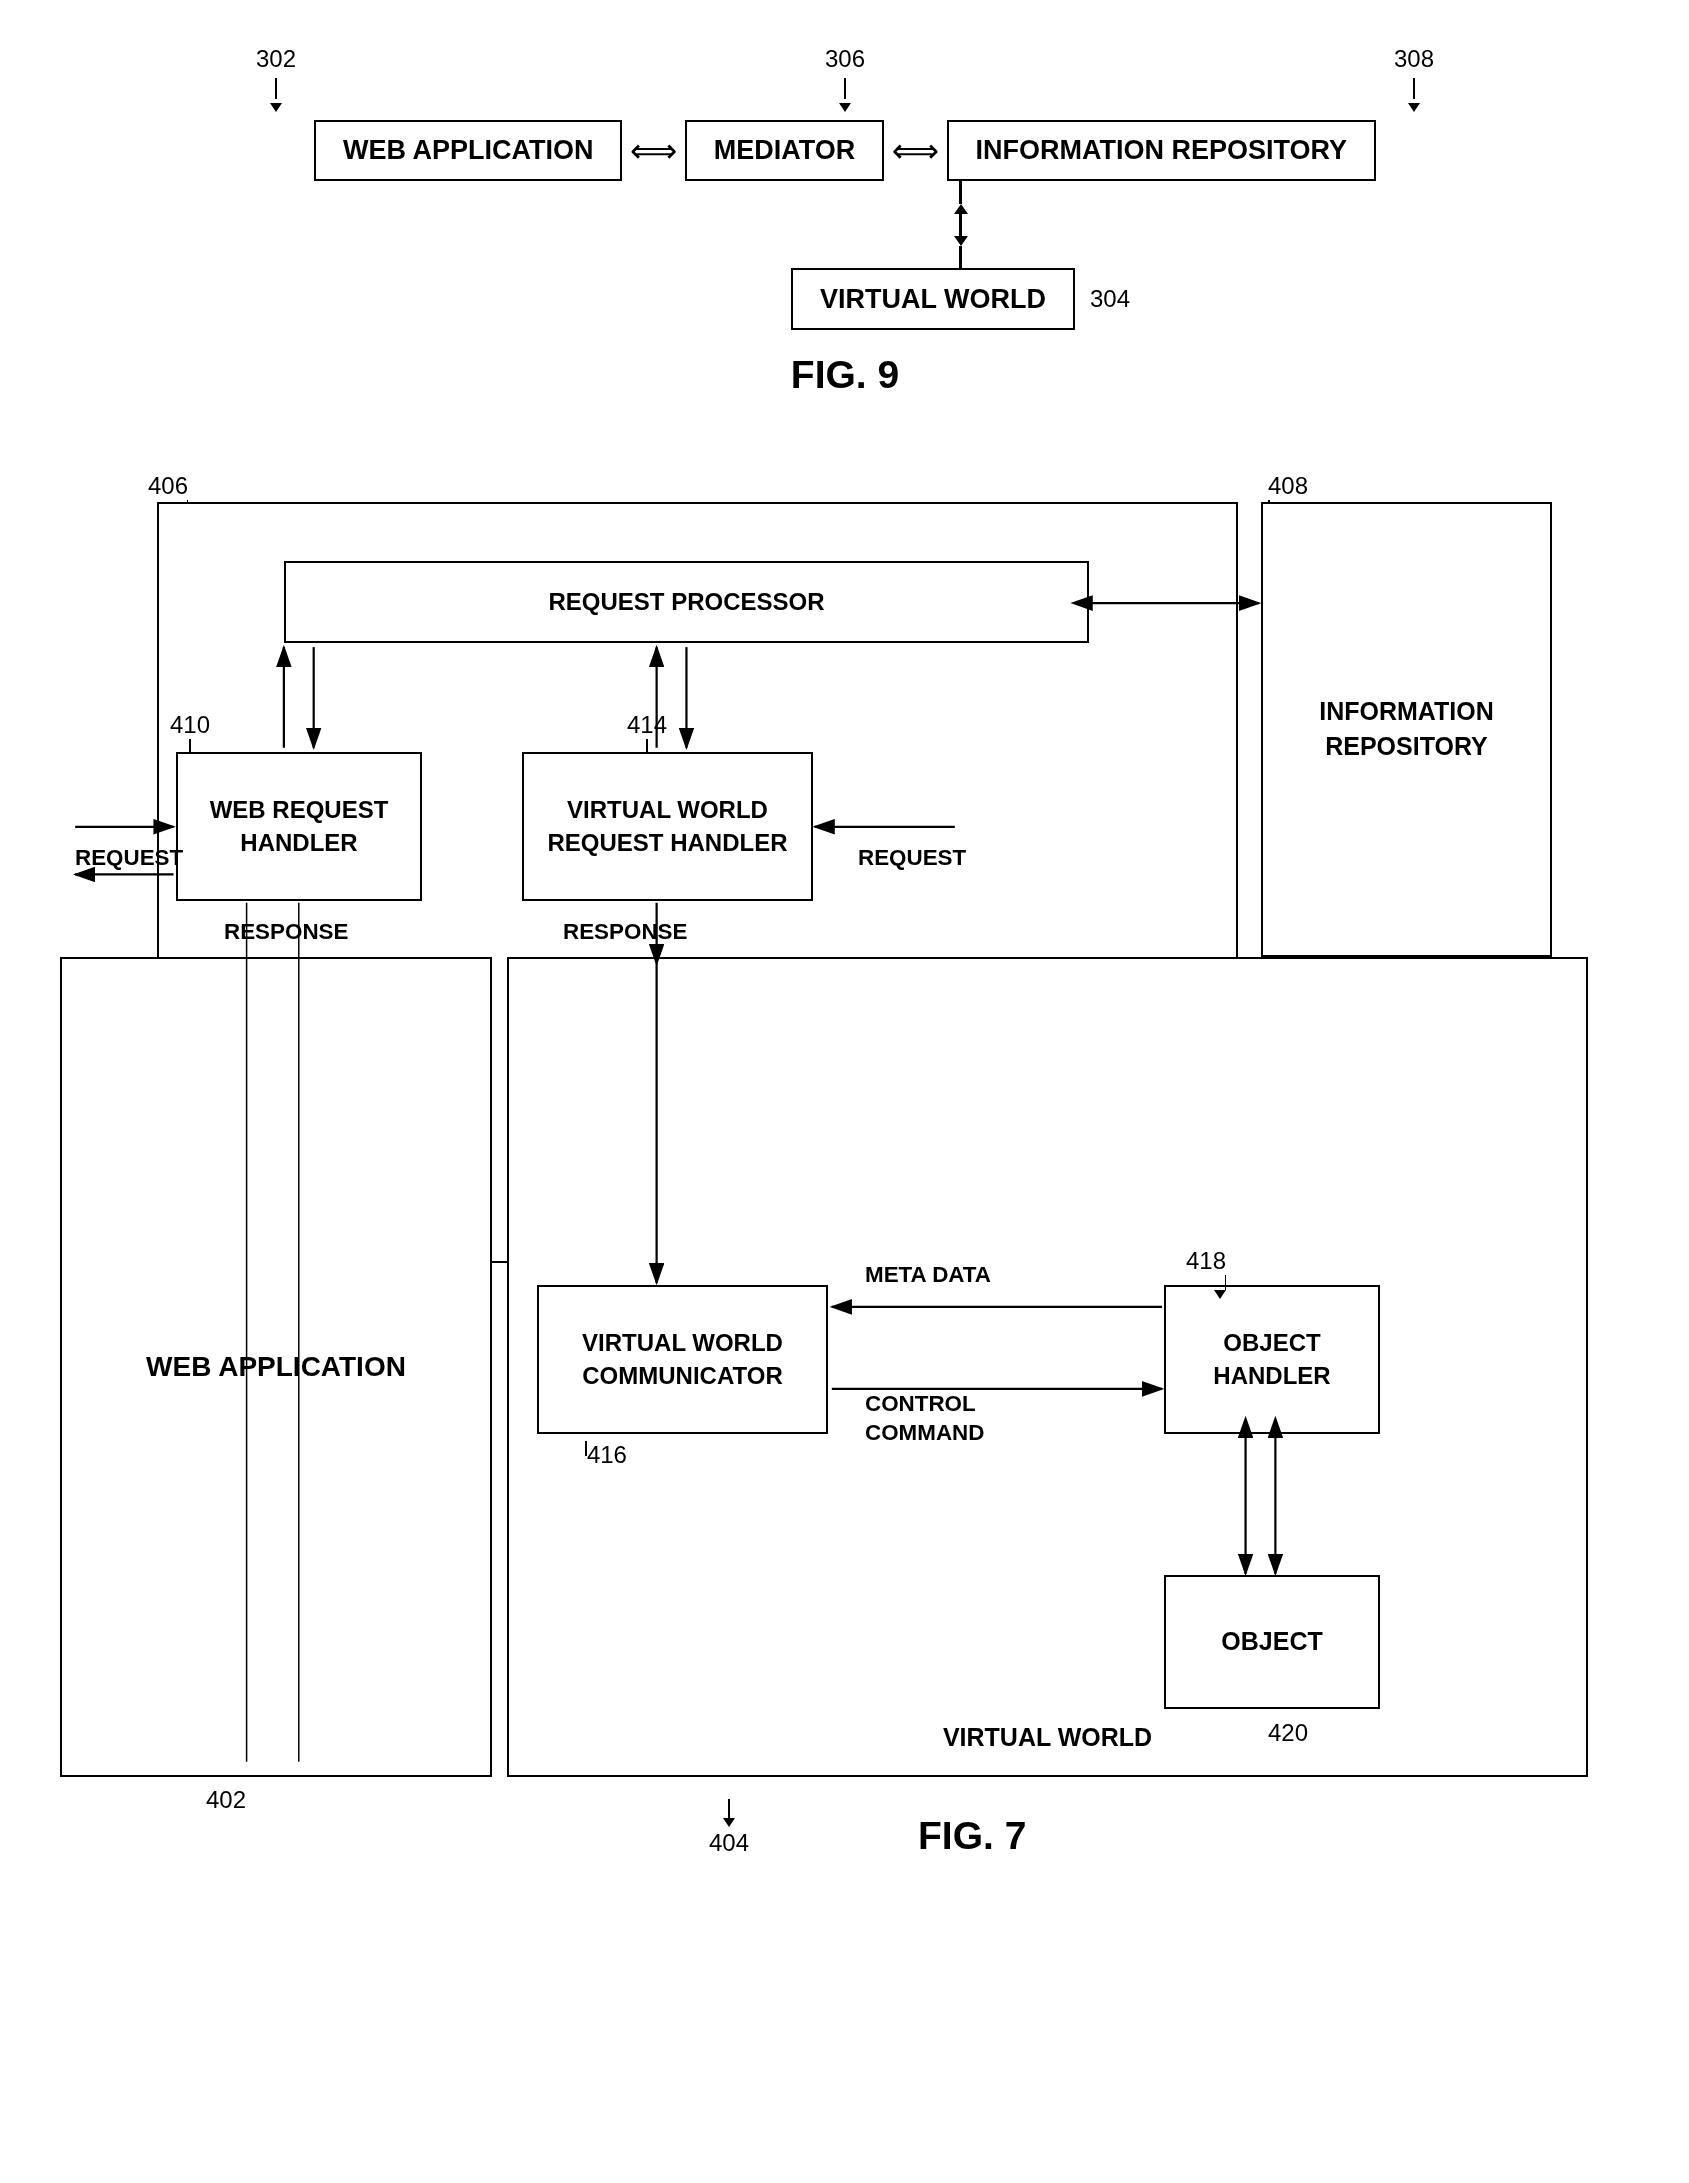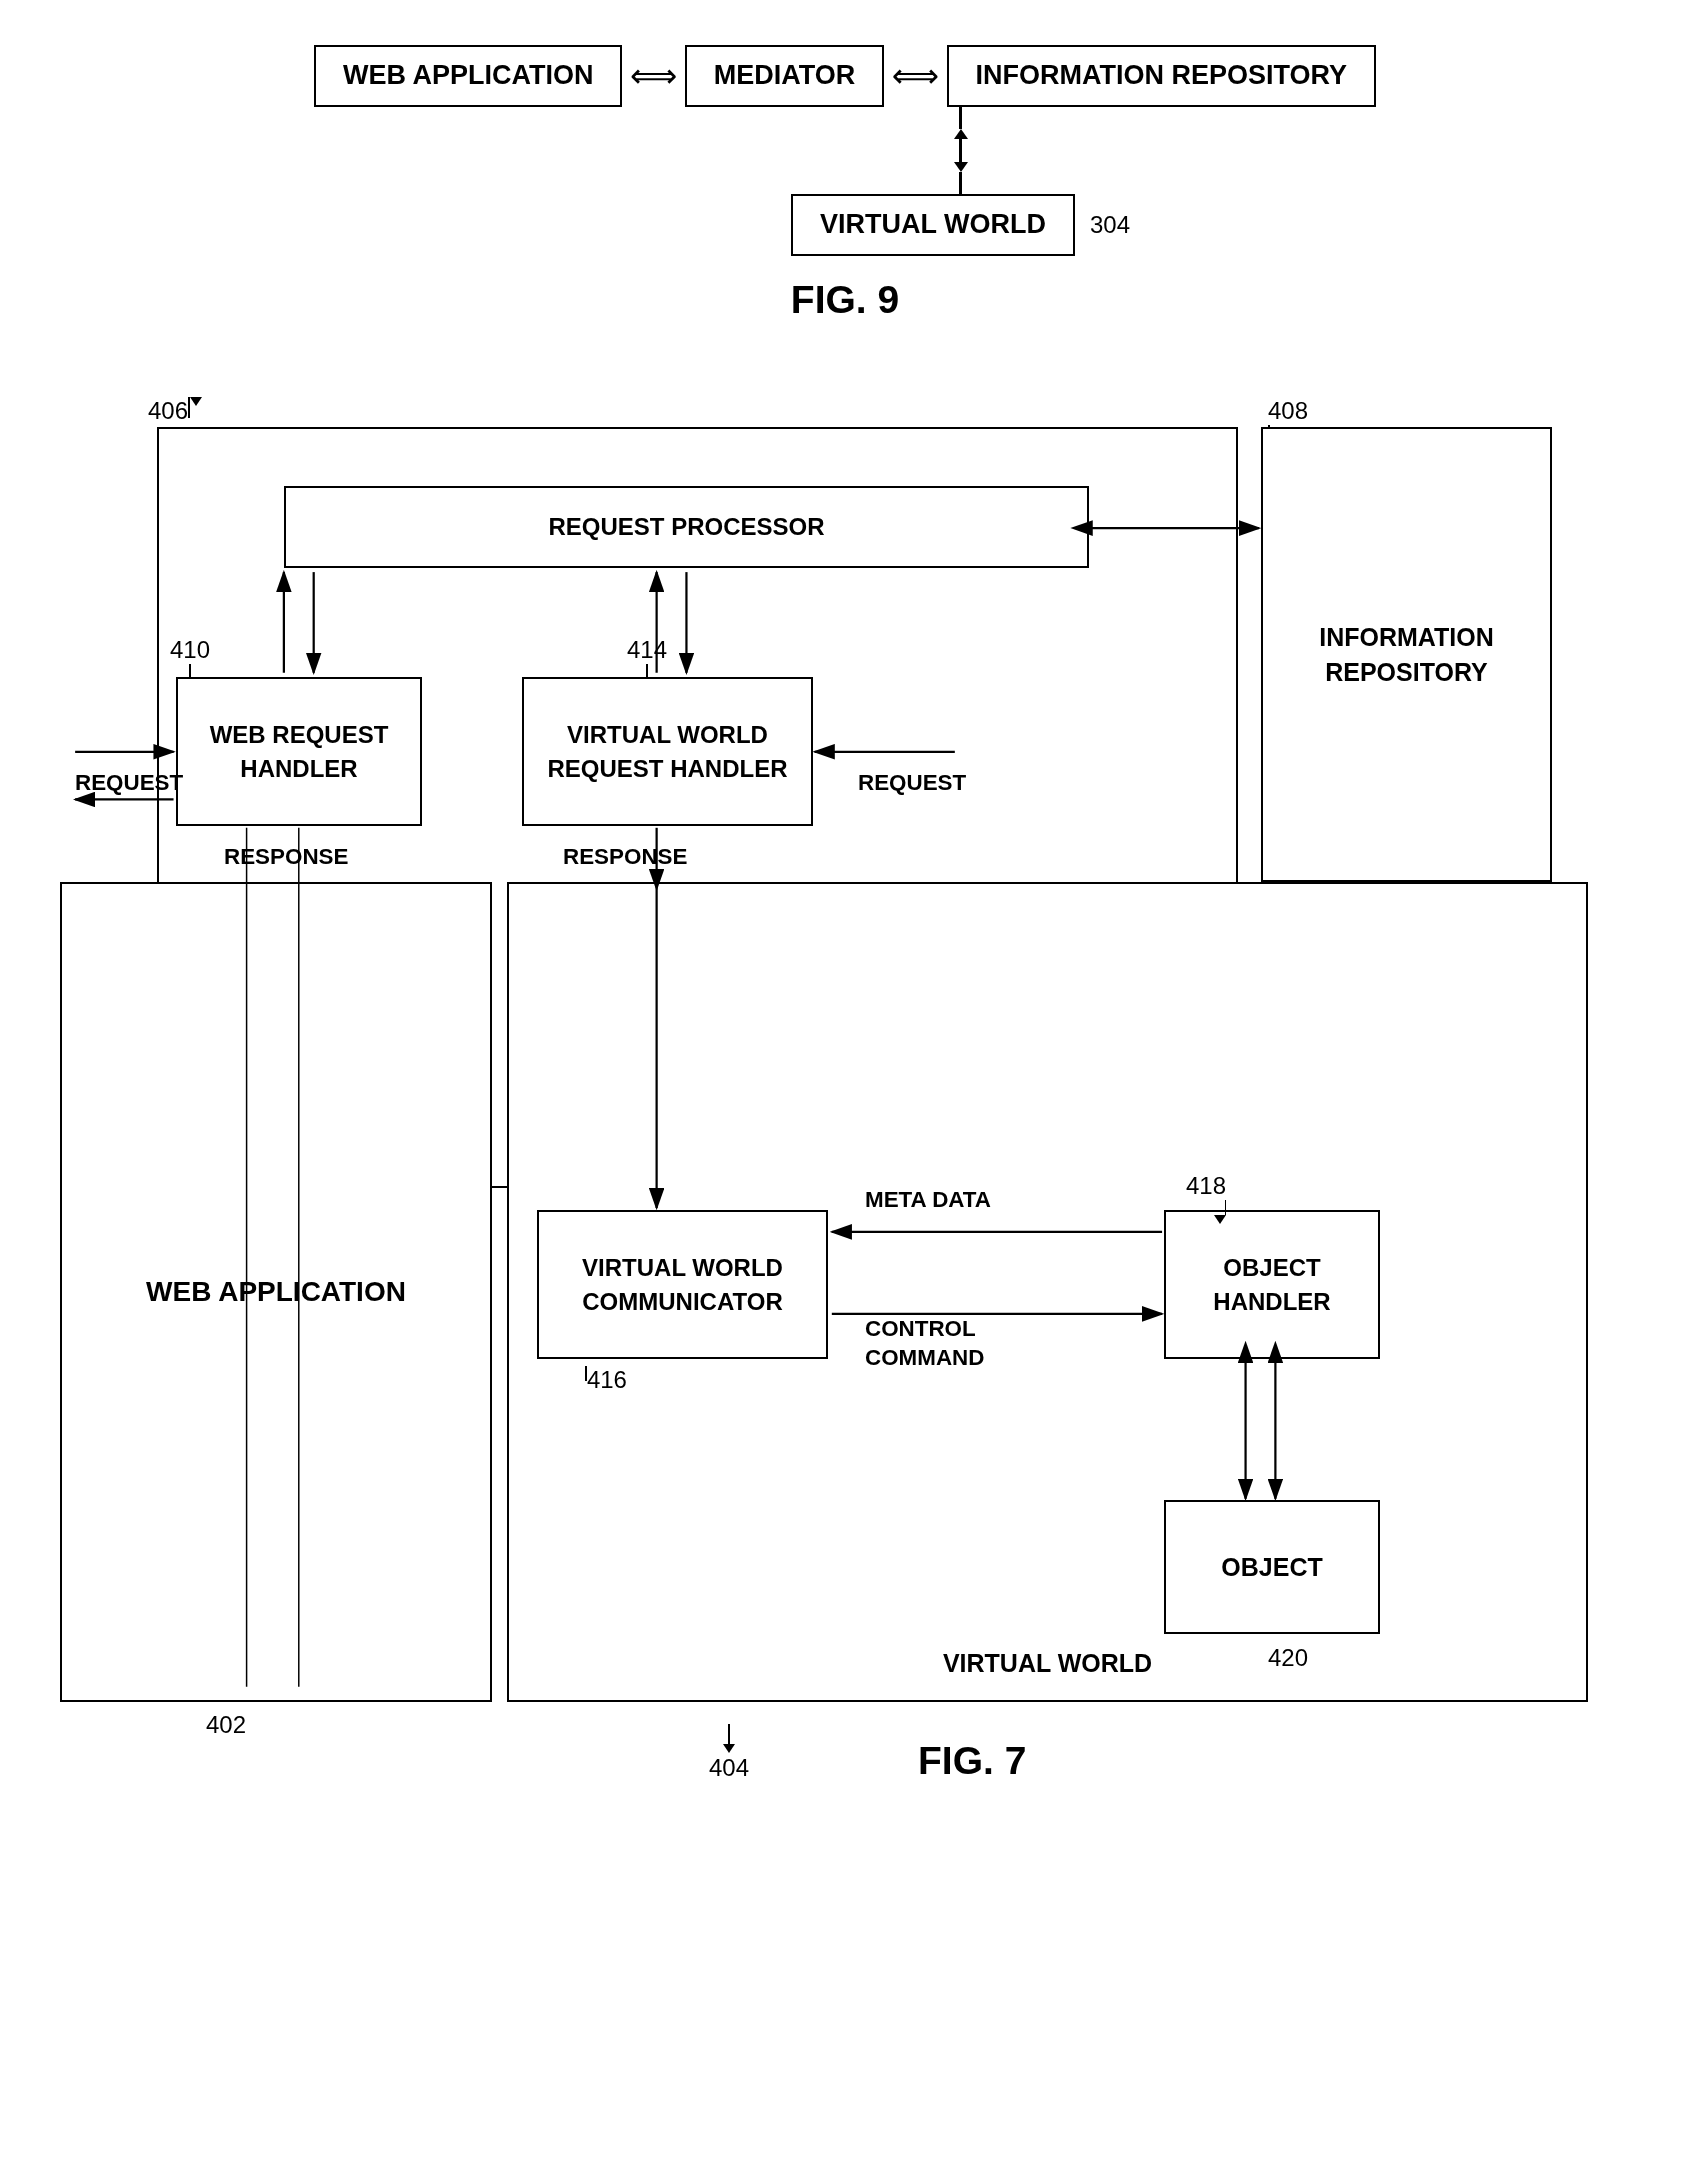--- a/index.html
+++ b/index.html
@@ -74,20 +74,37 @@
       border-left: 6px solid transparent;
       border-right: 6px solid transparent;
       border-top: 9px solid #000;
     }
   </style>
 </head>
 <body>
 
 <div class="fig3-container">
 
+  <div style="display:flex; align-items:flex-end; margin-bottom: 7.5px; gap: 0; width: 1268px; justify-content: space-between; padding: 0 45px;">
+    <div class="ref-above">
+      <span class="ref-label">302</span>
+      <div class="ref-line"></div>
+      <div class="ref-arrow-down"></div>
+    </div>
+    <div class="ref-above">
+      <span class="ref-label">306</span>
+      <div class="ref-line"></div>
+      <div class="ref-arrow-down"></div>
+    </div>
+    <div class="ref-above">
+      <span class="ref-label">308</span>
+      <div class="ref-line"></div>
+      <div class="ref-arrow-down"></div>
+    </div>
+  </div>
 
   <div class="fig3-row">
     <div class="box">WEB APPLICATION</div>
     <div class="arrow-h">⟺</div>
     <div class="box">MEDIATOR</div>
     <div class="arrow-h">⟺</div>
     <div class="box">INFORMATION REPOSITORY</div>
   </div>
 
   <div style="display:flex; justify-content: center; width: 1268px; padding-left: 231px; margin-top:0;">
@@ -105,21 +122,21 @@
   <div style="display:flex; justify-content:center; width:1268px; padding-left:231px; align-items:center; gap:15px;">
     <div class="box">VIRTUAL WORLD</div>
     <span style="font-size:24px;">304</span>
   </div>
 
   <div class="fig-label">FIG. 9</div>
 </div>
 
 <div style="position:relative; width:1566px; height:1491px;">
 
-  <div style="position:absolute; left:88px; top:15px; display:flex; align-items:flex-start;">
+  <div style="position:absolute; left:88px; top:15px; display:flex; flex-direction:column; align-items:flex-end;">
     <span style="font-size:24px;">406</span>
     <div style="width:1.5px;height:21px;background:#000;"></div>
     <div style="width:0;height:0;border-left:6px solid transparent;border-right:6px solid transparent;border-top:9px solid #000;"></div>
   </div>
 
   <div style="position:absolute; left:1208px; top:15px; display:flex; flex-direction:column; align-items:flex-start;">
     <span style="font-size:24px;">408</span>
     <div style="width:1.5px;height:21px;background:#000;"></div>
     <div style="width:0;height:0;border-left:6px solid transparent;border-right:6px solid transparent;border-top:9px solid #000;"></div>
   </div>

